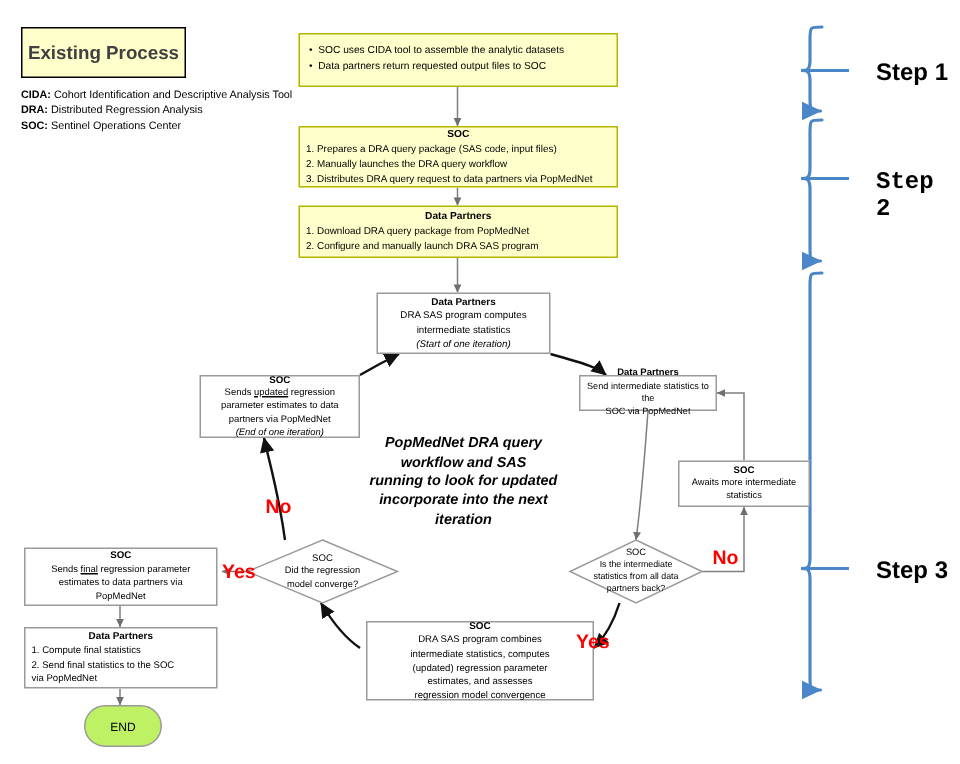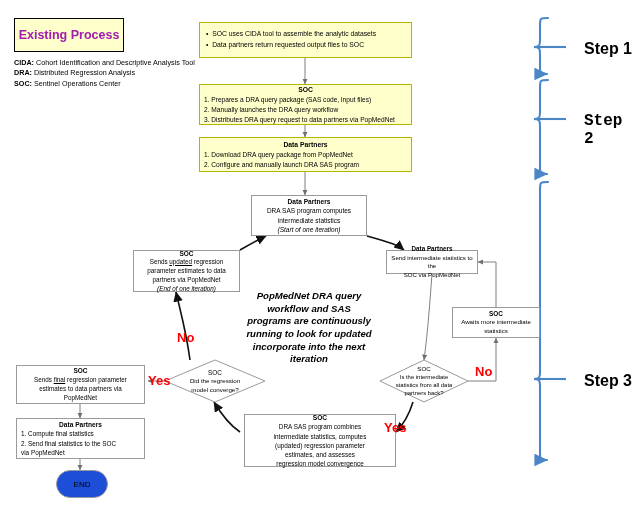--- a/index.html
+++ b/index.html
@@ -53,21 +53,21 @@
     top: 18px;
     width: 108px;
     height: 32px;
     background: #ffffcc;
     border: 1px solid #000000;
     display: flex;
     align-items: center;
     justify-content: center;
     font-weight: bold;
     font-size: 12.5px;
-    color: #a21caf;
+    color: #404040;
   }
   .legend {
     position: absolute;
     left: 14px;
     top: 58px;
     width: 190px;
     font-size: 7.2px;
     line-height: 1.45;
     color: #000;
   }
@@ -106,21 +106,21 @@
     font-style: italic;
     font-weight: bold;
     font-size: 9.6px;
     line-height: 1.32;
     text-align: center;
     color: #000;
   }
 
   .endnode {
     position: absolute;
-    background: #1d4ed8;
+    background: #bef264;
     border: 1px solid #9a9a9a;
     border-radius: 22px;
     display: flex;
     align-items: center;
     justify-content: center;
     font-size: 8px;
     color: #000;
   }
 </style>
 </head>
@@ -275,21 +275,20 @@
       <div class="ttl" style="font-size:6.2px;">SOC</div>
       <div>Is the intermediate</div>
       <div>statistics from all data</div>
       <div>partners back?</div>
     </div>
   </div>
 
   <div class="center-note" style="left:236px; top:290px; width:146px;">
     <div>PopMedNet DRA query</div>
     <div>workflow and SAS</div>
-    <div>programs are continuously</div>
     <div>running to look for updated</div>
     <div>incorporate into the next</div>
     <div>iteration</div>
   </div>
 
   <div class="edge-label" style="left:177px; top:330px;">No</div>
   <div class="edge-label" style="left:148px; top:373px;">Yes</div>
   <div class="edge-label" style="left:475px; top:364px;">No</div>
   <div class="edge-label" style="left:384px; top:420px;">Yes</div>
 

